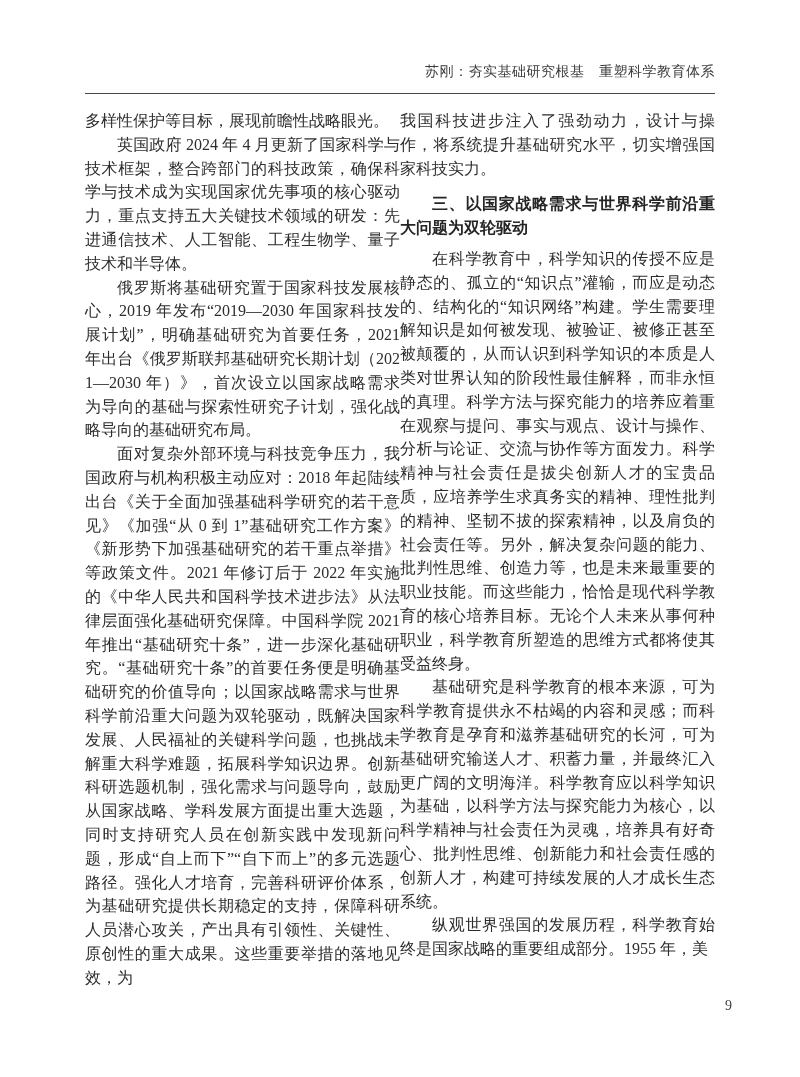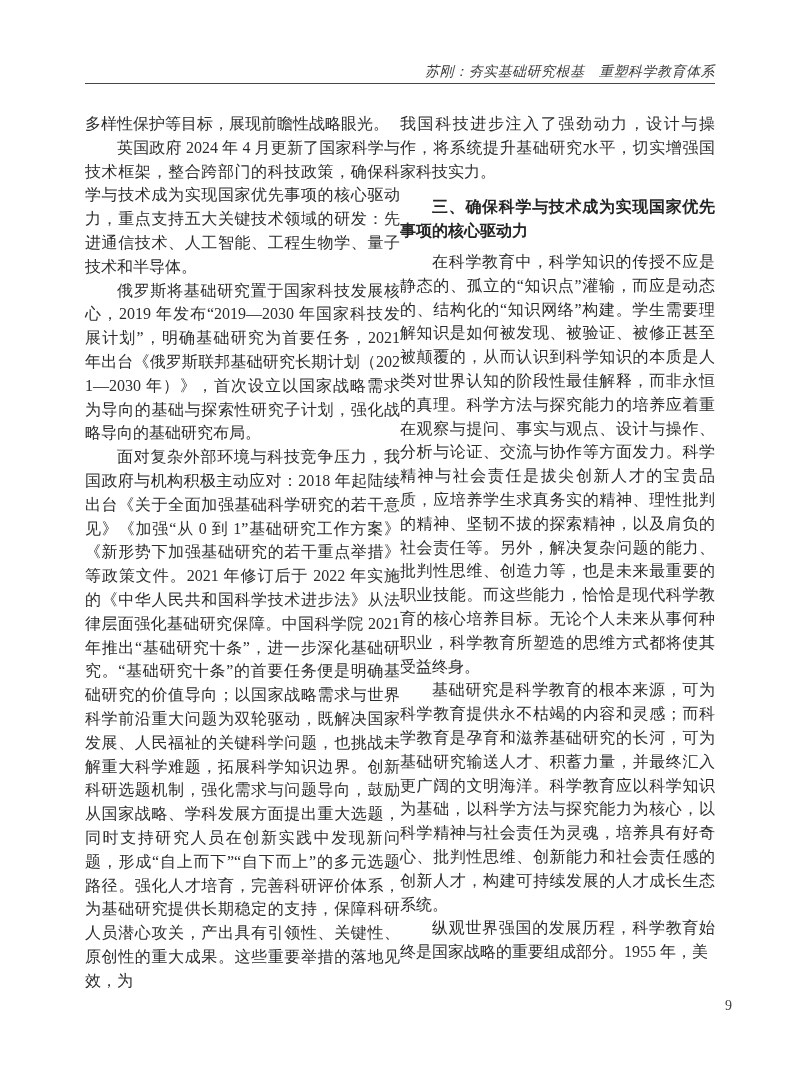--- a/index.html
+++ b/index.html
@@ -22,29 +22,28 @@
     padding: 62px 85px 0 85px;
     background: #ffffff;
   }
   .running-header {
     display: flex;
     justify-content: flex-end;
     align-items: flex-end;
     font-size: 14px;
     line-height: 20px;
     color: #3c3c3c;
-    padding-bottom: 1px;
+    padding-bottom: 11px;
     border-bottom: 1px solid #474747;
     letter-spacing: 0.5px;
-    font-style: italic;
   }
   .content {
     display: flex;
     gap: 0;
-    margin-top: 28px;
+    margin-top: 15px;
   }
   .col {
     flex: 1 1 0;
     min-width: 0;
   }
   .para {
     margin: 0;
     font-size: 16px;
     line-height: 23.8px;
     text-align: justify;
@@ -84,21 +83,21 @@
 
   <div class="content">
     <div class="col" id="col-left">
         <p class="para">多样性保护等目标，展现前瞻性战略眼光。</p>
         <p class="para indent">英国政府 2024 年 4 月更新了国家科学与技术框架，整合跨部门的科技政策，确保科学与技术成为实现国家优先事项的核心驱动力，重点支持五大关键技术领域的研发：先进通信技术、人工智能、工程生物学、量子技术和半导体。</p>
         <p class="para indent">俄罗斯将基础研究置于国家科技发展核心，2019 年发布“2019—2030 年国家科技发展计划”，明确基础研究为首要任务，2021 年出台《俄罗斯联邦基础研究长期计划（2021—2030 年）》，首次设立以国家战略需求为导向的基础与探索性研究子计划，强化战略导向的基础研究布局。</p>
         <p class="para indent">面对复杂外部环境与科技竞争压力，我国政府与机构积极主动应对：2018 年起陆续出台《关于全面加强基础科学研究的若干意见》《加强“从 0 到 1”基础研究工作方案》《新形势下加强基础研究的若干重点举措》等政策文件。2021 年修订后于 2022 年实施的《中华人民共和国科学技术进步法》从法律层面强化基础研究保障。中国科学院 2021 年推出“基础研究十条”，进一步深化基础研究。“基础研究十条”的首要任务便是明确基础研究的价值导向；以国家战略需求与世界科学前沿重大问题为双轮驱动，既解决国家发展、人民福祉的关键科学问题，也挑战未解重大科学难题，拓展科学知识边界。创新科研选题机制，强化需求与问题导向，鼓励从国家战略、学科发展方面提出重大选题，同时支持研究人员在创新实践中发现新问题，形成“自上而下”“自下而上”的多元选题路径。强化人才培育，完善科研评价体系，为基础研究提供长期稳定的支持，保障科研人员潜心攻关，产出具有引领性、关键性、原创性的重大成果。这些重要举措的落地见效，为</p>
       </div>
     <div class="col" id="col-right">
         <p class="para">我国科技进步注入了强劲动力，设计与操作，将系统提升基础研究水平，切实增强国家科技实力。</p>
-        <h3 class="section-heading">三、确保科学与技术成为实现国家优先事项的核心驱动力</h3>
+        <h3 class="section-heading">三、以国家战略需求与世界科学前沿重大问题为双轮驱动</h3>
         <p class="para indent">在科学教育中，科学知识的传授不应是静态的、孤立的“知识点”灌输，而应是动态的、结构化的“知识网络”构建。学生需要理解知识是如何被发现、被验证、被修正甚至被颠覆的，从而认识到科学知识的本质是人类对世界认知的阶段性最佳解释，而非永恒的真理。科学方法与探究能力的培养应着重在观察与提问、事实与观点、设计与操作、分析与论证、交流与协作等方面发力。科学精神与社会责任是拔尖创新人才的宝贵品质，应培养学生求真务实的精神、理性批判的精神、坚韧不拔的探索精神，以及肩负的社会责任等。另外，解决复杂问题的能力、批判性思维、创造力等，也是未来最重要的职业技能。而这些能力，恰恰是现代科学教育的核心培养目标。无论个人未来从事何种职业，科学教育所塑造的思维方式都将使其受益终身。</p>
         <p class="para indent">基础研究是科学教育的根本来源，可为科学教育提供永不枯竭的内容和灵感；而科学教育是孕育和滋养基础研究的长河，可为基础研究输送人才、积蓄力量，并最终汇入更广阔的文明海洋。科学教育应以科学知识为基础，以科学方法与探究能力为核心，以科学精神与社会责任为灵魂，培养具有好奇心、批判性思维、创新能力和社会责任感的创新人才，构建可持续发展的人才成长生态系统。</p>
         <p class="para indent">纵观世界强国的发展历程，科学教育始终是国家战略的重要组成部分。1955 年，美</p>
       </div>
   </div>
 
   <div class="page-number">9</div>
 </div>
 
 </body></html>

